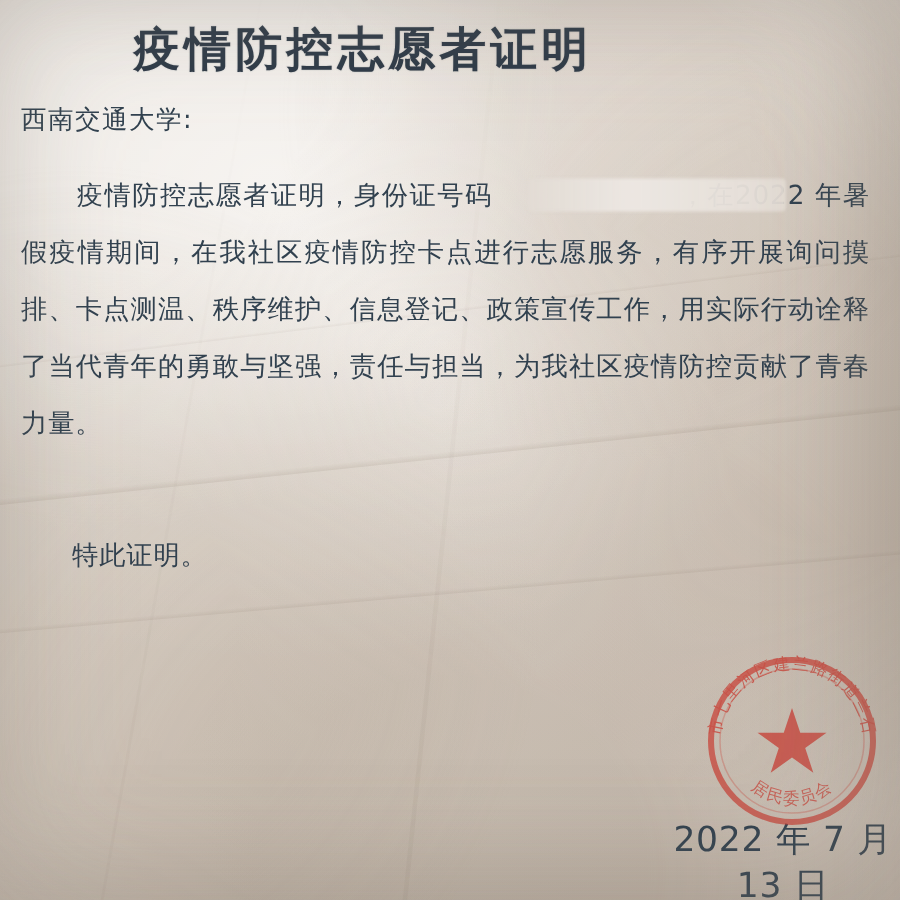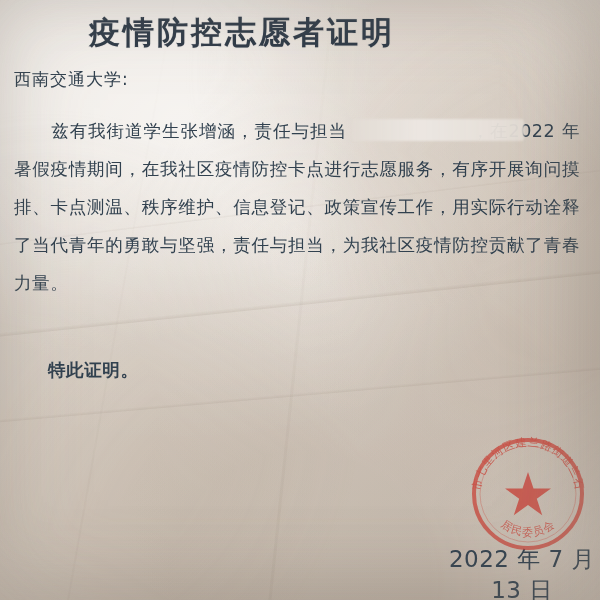--- a/index.html
+++ b/index.html
@@ -107,21 +107,20 @@
     filter: blur(1.2px);
   }
 
   #closing {
     position: absolute;
     top: 358px;
     left: 48px;
     font-size: 17.5px;
     letter-spacing: 0.6px;
     color: #31414f;
-    font-weight: bold;
   }
 
   #signer {
     position: absolute;
     top: 488px;
     left: 196px;
     font-size: 17.5px;
     letter-spacing: 0.5px;
     color: #31414f;
   }
@@ -162,21 +161,21 @@
   <div class="crease c2"></div>
   <div class="crease c3"></div>
   <div class="crease c4"></div>
   <div class="crease c5"></div>
 
   <div id="title" class="ink">疫情防控志愿者证明</div>
 
   <div id="addressee" class="ink">西南交通大学:</div>
 
   <div id="body" class="ink">
-    <span class="indent"></span><span>兹有我街道学生张增涵，责任与担当</span><span>&nbsp;&nbsp;&nbsp;&nbsp;&nbsp;&nbsp;&nbsp;&nbsp;&nbsp;&nbsp;&nbsp;&nbsp;&nbsp;&nbsp;&nbsp;&nbsp;&nbsp;&nbsp;&nbsp;</span><span>，在</span><span>2022 年暑假疫情期间，在我社区疫情防控卡点进行志愿服务，有序开展询问摸排、卡点测温、秩序维护、信息登记、政策宣传工作，用实际行动诠释了当代青年的勇敢与坚强，责任与担当，为我社区疫情防控贡献了青春力量。</span>
+    <span class="indent"></span><span>疫情防控志愿者证明，身份证号码</span><span>&nbsp;&nbsp;&nbsp;&nbsp;&nbsp;&nbsp;&nbsp;&nbsp;&nbsp;&nbsp;&nbsp;&nbsp;&nbsp;&nbsp;&nbsp;&nbsp;&nbsp;&nbsp;&nbsp;</span><span>，在</span><span>2022 年暑假疫情期间，在我社区疫情防控卡点进行志愿服务，有序开展询问摸排、卡点测温、秩序维护、信息登记、政策宣传工作，用实际行动诠释了当代青年的勇敢与坚强，责任与担当，为我社区疫情防控贡献了青春力量。</span>
   </div>
 
   <div id="redaction"></div>
 
   <div id="closing" class="ink">特此证明。</div>
 
 
   <div id="date" class="ink">2022 年 7 月 13 日</div>
 
   <div id="stamp">

